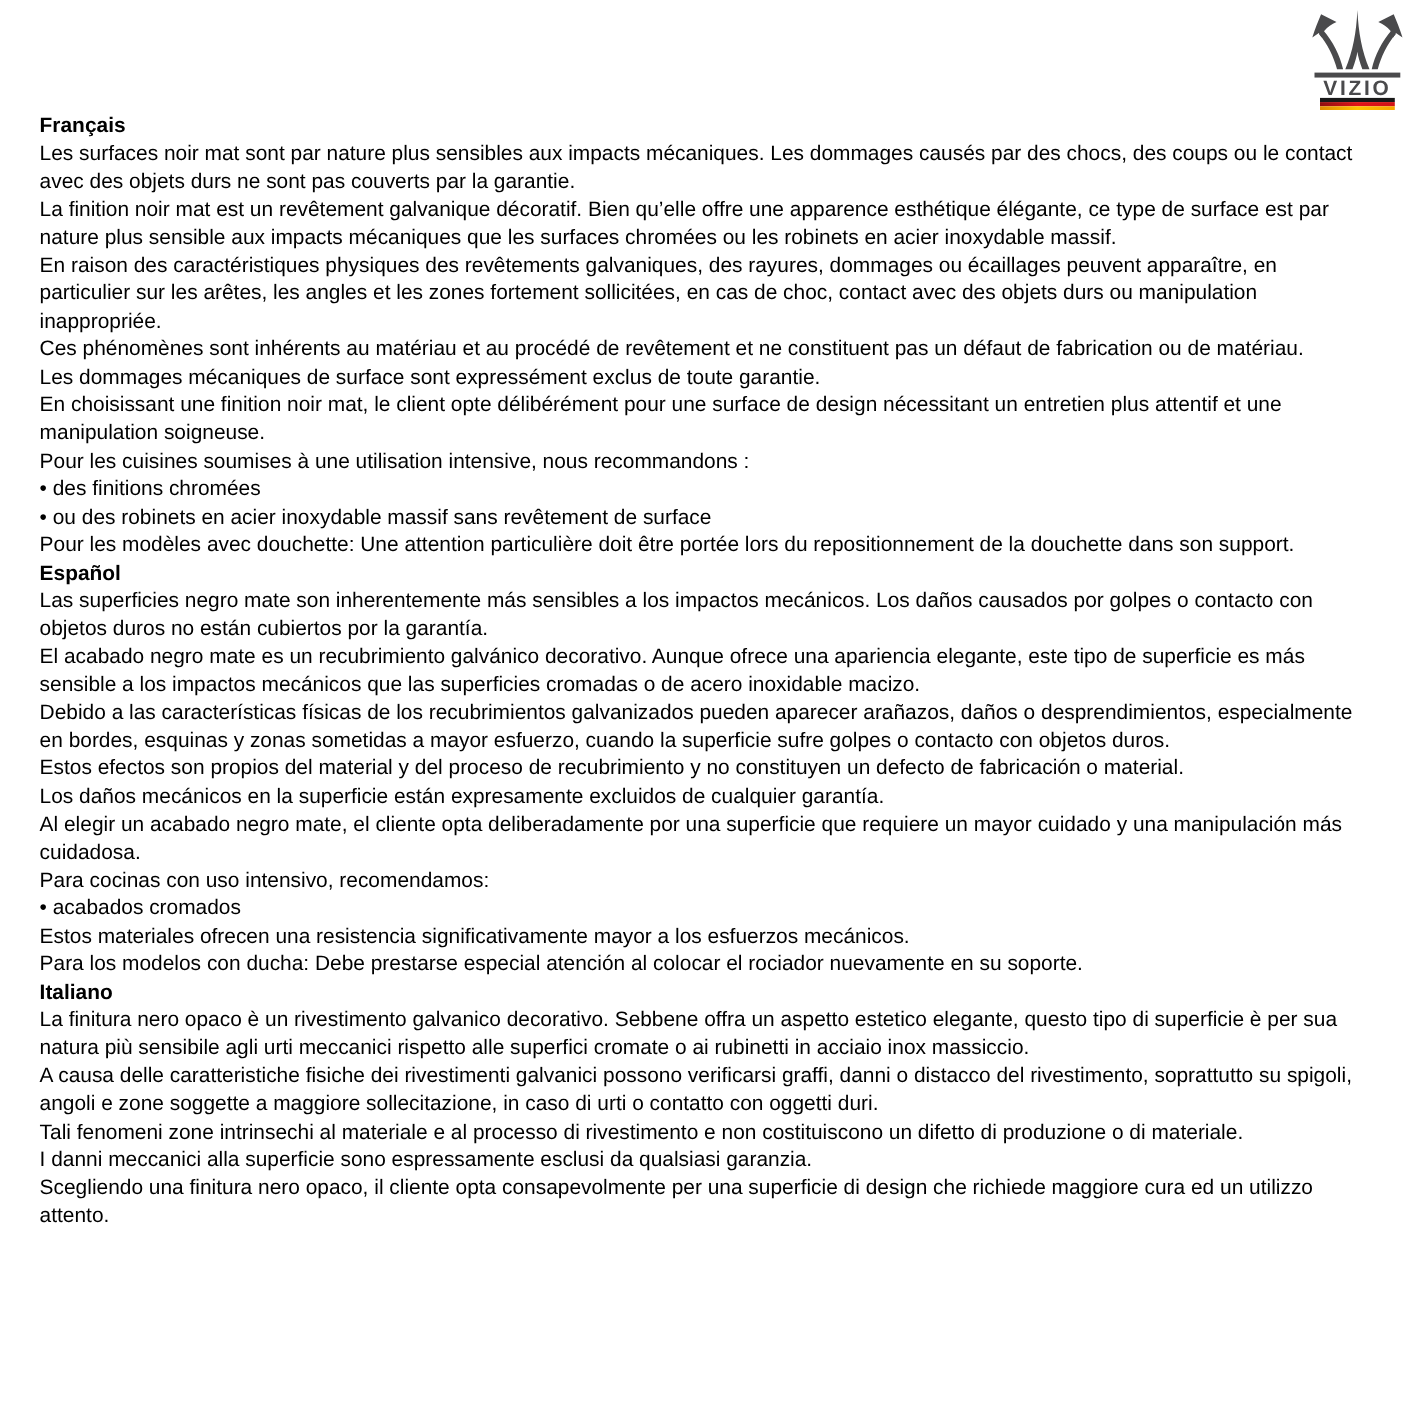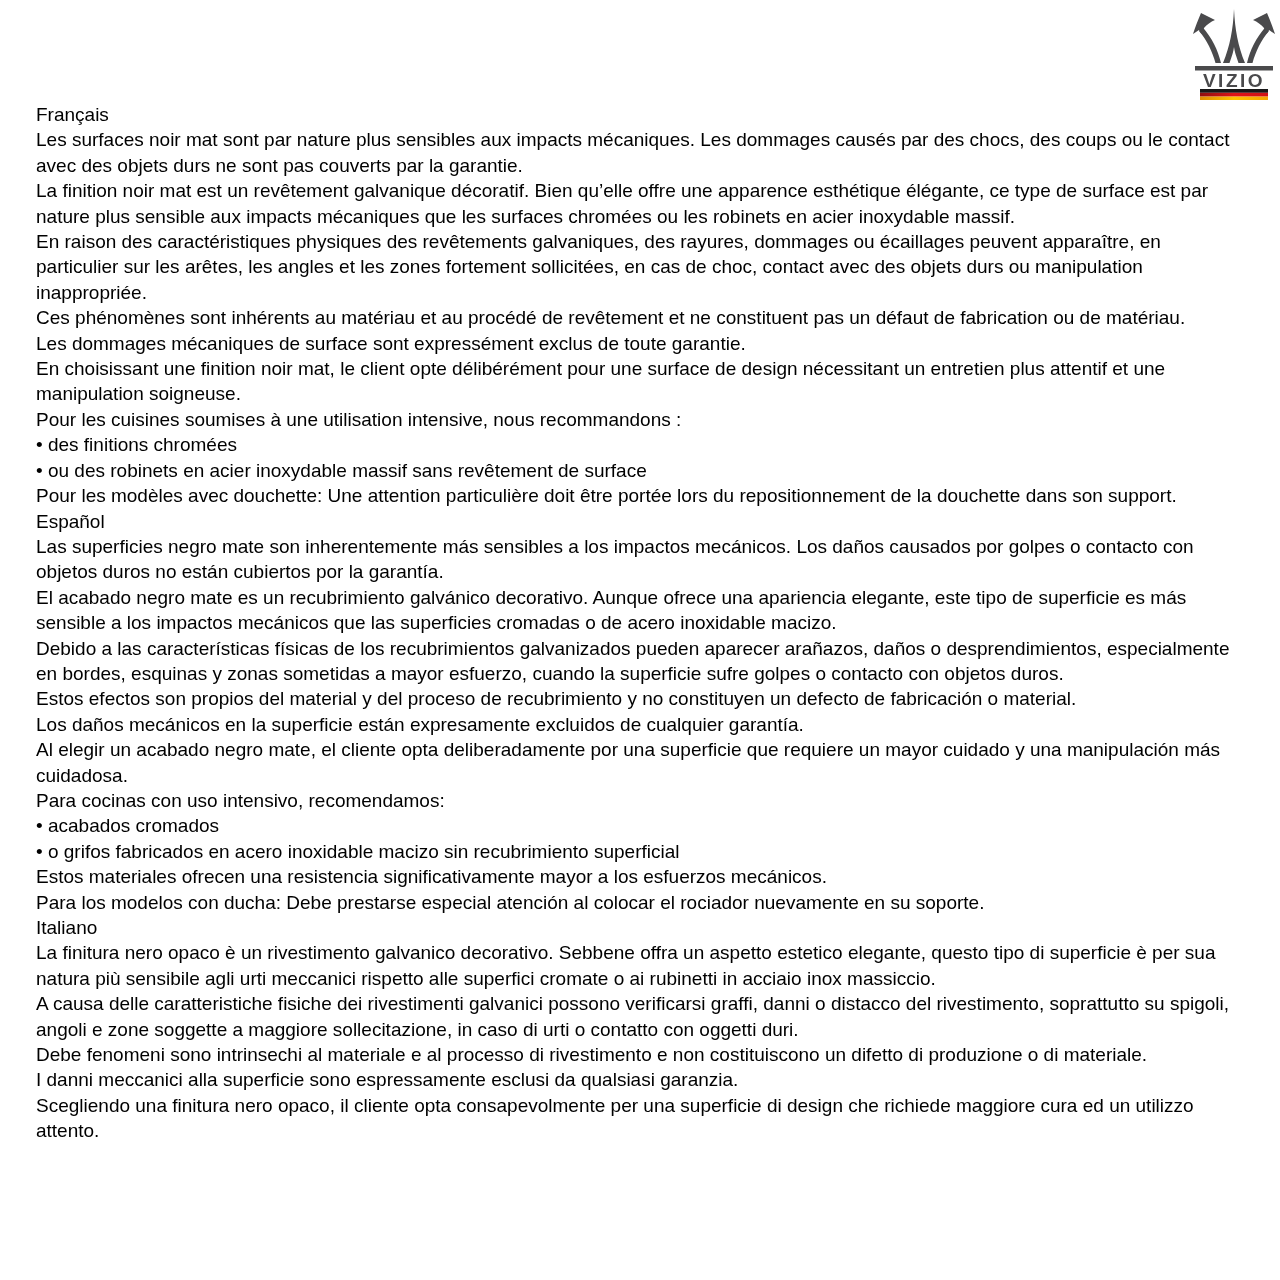--- a/index.html
+++ b/index.html
@@ -24,21 +24,21 @@
     height: 92px;
     position: relative;
   }
   .doc {
     padding: 2px 36px 0 36px;
     font-size: 19px;
     line-height: 25.4px;
   }
   .section { margin: 0; }
   .section + .section { }
-  .heading { font-weight: normal; }
+  .heading { font-weight: bold; }
   .para { margin: 0; }
   .b { font-weight: normal; }
 </style>
 </head>
 <body>
 
 <div class="logo-wrap">
   <div class="logo">
     <svg width="92" height="92" viewBox="0 0 92 92" aria-hidden="true">
       <defs>
@@ -92,25 +92,24 @@
     <section class="section">
       <div class="heading">Español</div>
       <div class="para"><span class="b">Las superficies negro mate son inherentemente más sensibles a los impactos mecánicos. Los daños causados por golpes o contacto con objetos duros no están cubiertos por la garantía.</span></div>
       <div class="para"><span>El acabado negro mate es un recubrimiento galvánico decorativo. Aunque ofrece una apariencia elegante, este tipo de superficie es más sensible a los impactos mecánicos que las superficies cromadas o de acero inoxidable macizo.</span></div>
       <div class="para"><span>Debido a las características físicas de los recubrimientos galvanizados pueden aparecer </span><span class="b">arañazos, daños o desprendimientos</span><span>, especialmente en </span><span class="b">bordes, esquinas y zonas sometidas a mayor esfuerzo</span><span>, cuando la superficie sufre golpes o contacto con objetos duros.</span></div>
       <div class="para"><span>Estos efectos son </span><span class="b">propios del material y del proceso de recubrimiento</span><span> y </span><span class="b">no constituyen un defecto de fabricación o material</span><span>.</span></div>
       <div class="para"><span>Los daños mecánicos en la superficie están </span><span class="b">expresamente excluidos de cualquier garantía</span><span>.</span></div>
       <div class="para"><span>Al elegir un acabado negro mate, el cliente opta deliberadamente por una </span><span class="b">superficie que requiere un mayor cuidado y una manipulación más cuidadosa</span><span>.</span></div>
       <div class="para"><span>Para cocinas con uso intensivo, recomendamos:</span></div>
       <div class="para"><span>• acabados cromados</span></div>
-      <div class="para"><span>• o grifos fabricados en acero inoxidable macizo sin recubrimiento superficial</span></div>
       <div class="para"><span>Estos materiales ofrecen una resistencia significativamente mayor a los esfuerzos mecánicos.</span></div>
       <div class="para"><span>Para los modelos con ducha: Debe prestarse especial atención al </span><span class="b">colocar el rociador nuevamente en su soporte.</span></div>
     </section>
     <section class="section">
       <div class="heading">Italiano</div>
       <div class="para"><span>La finitura nero opaco è un rivestimento galvanico decorativo. Sebbene offra un aspetto estetico elegante, questo tipo di superficie è per sua natura più sensibile agli urti meccanici rispetto alle superfici cromate o ai rubinetti in acciaio inox massiccio.</span></div>
       <div class="para"><span>A causa delle caratteristiche fisiche dei rivestimenti galvanici possono verificarsi </span><span class="b">graffi, danni o distacco del rivestimento</span><span>, soprattutto su </span><span class="b">spigoli, angoli e zone soggette a maggiore sollecitazione</span><span>, in caso di urti o contatto con oggetti duri.</span></div>
-      <div class="para"><span>Debe fenomeni sono </span><span class="b">intrinsechi al materiale e al processo di rivestimento e non costituiscono un difetto di produzione o di materiale</span><span>.</span></div>
+      <div class="para"><span>Tali fenomeni zone </span><span class="b">intrinsechi al materiale e al processo di rivestimento e non costituiscono un difetto di produzione o di materiale</span><span>.</span></div>
       <div class="para"><span>I danni meccanici alla superficie sono </span><span class="b">espressamente esclusi da qualsiasi garanzia</span><span>.</span></div>
       <div class="para"><span>Scegliendo una finitura nero opaco, il cliente opta consapevolmente per una </span><span class="b">superficie di design che richiede maggiore cura ed un utilizzo attento</span><span>.</span></div>
     </section>
   </div>
 
 </body></html>

